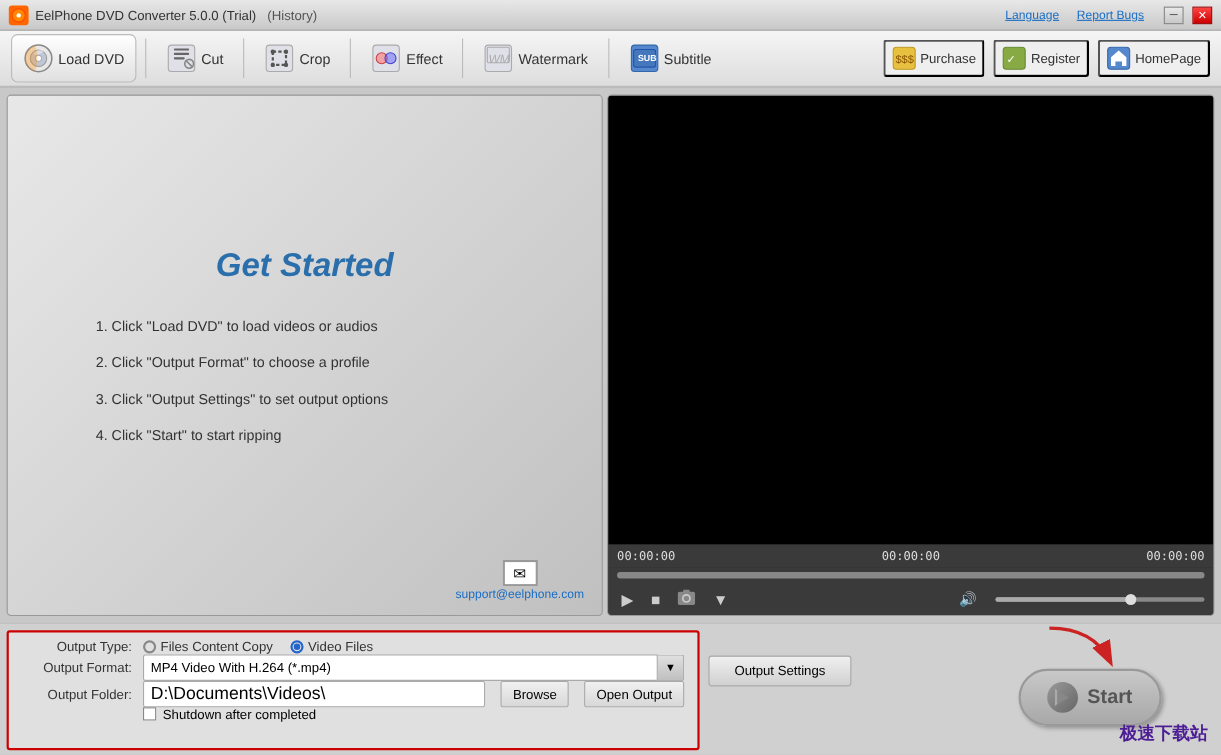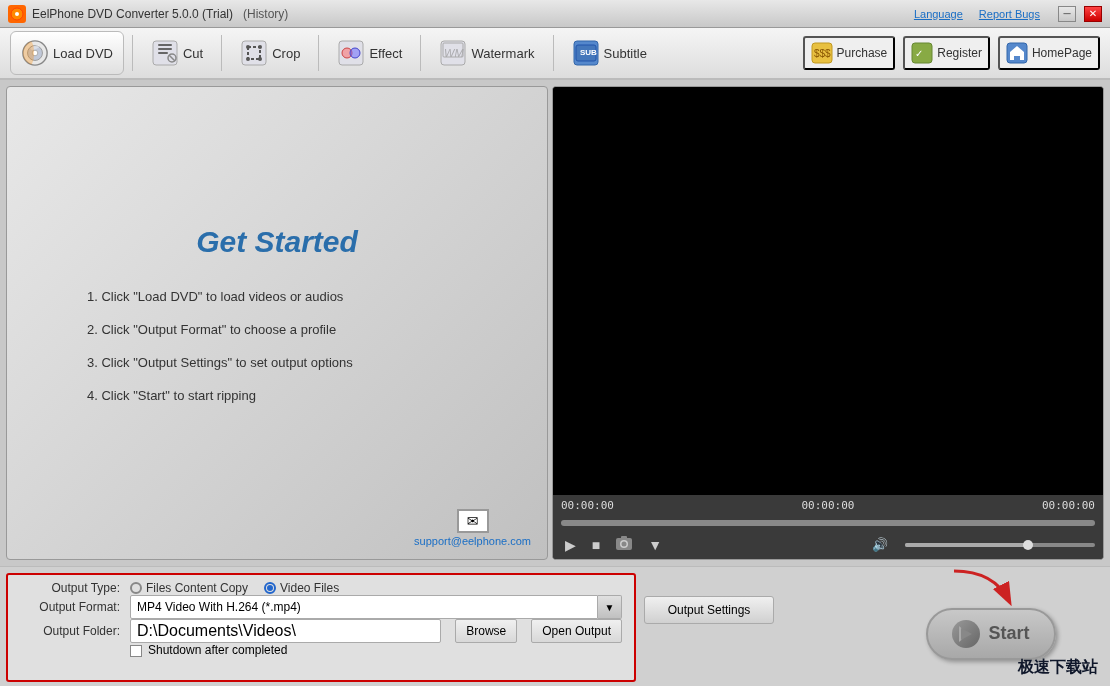--- a/index.html
+++ b/index.html
@@ -329,21 +329,21 @@
       padding: 0 10px;
       background: linear-gradient(to bottom, #f0f0f0, #d8d8d8);
       border: 1px solid #aaa;
       cursor: pointer;
       font-size: 12px;
       border-radius: 2px;
       margin-left: 4px;
     }
     .checkbox-row {
       display: flex;
-      align-items: flex-end;
+      align-items: flex-start;
       gap: 6px;
       padding-left: 110px;
     }
     .checkbox-square {
       width: 12px;
       height: 12px;
       border: 1px solid #888;
       background: white;
     }
     #output-settings-btn {
@@ -692,13 +692,13 @@
               <path d="M5 4 L16 10 L5 16 Z" fill="#888"></path>
             </svg>
           </div>
           <span style="font-size:18px;font-weight:bold;color:#555;">Start</span>
         </button>
       </div>
     </div>
   </div>
 </div>
 
-<div id="watermark" style="position:fixed;bottom:8px;right:12px;font-size:16px;color:#0f172a;font-weight:bold;z-index:100;">极速下载站</div>
+<div id="watermark" style="position:fixed;bottom:8px;right:12px;font-size:16px;color:#4c1d95;font-weight:bold;z-index:100;">极速下载站</div>
 
 </body></html>

